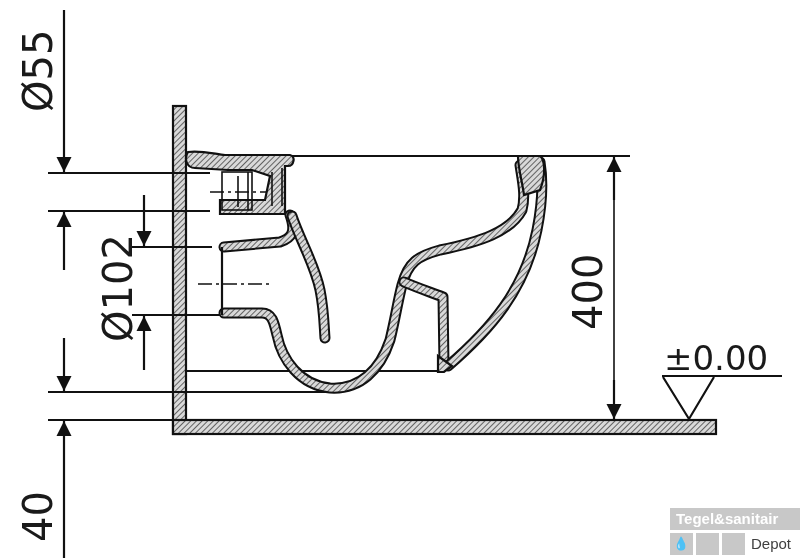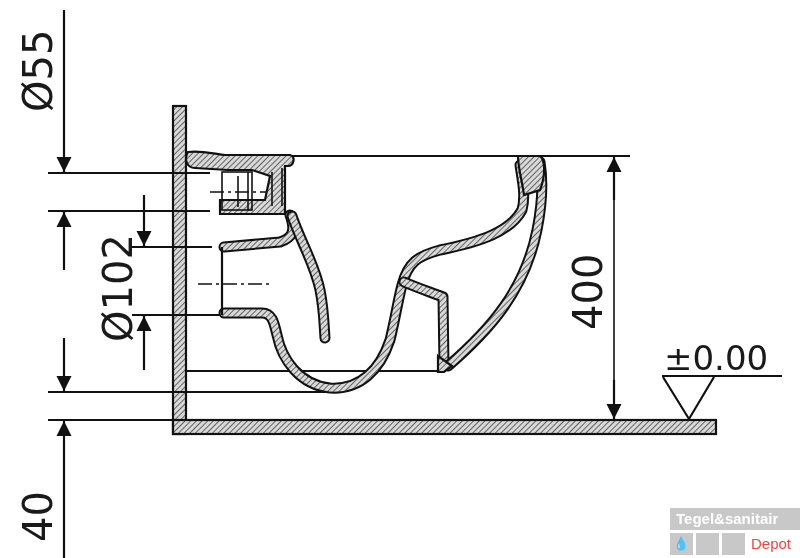--- a/index.html
+++ b/index.html
@@ -13,21 +13,21 @@
     .hatch { fill: url(#hatchPat); stroke: #111; stroke-width: 2.2; }
     .shell { fill: none; stroke: #111; stroke-width: 11; stroke-linecap: round; stroke-linejoin: round; }
     .shell-in { fill: none; stroke: url(#hatchPat); stroke-width: 7; stroke-linecap: round; stroke-linejoin: round; }
     .center { stroke: #111; stroke-width: 1.6; stroke-dasharray: 14 4 3 4; fill: none; }
     #logo { position: absolute; left: 670px; top: 508px; width: 130px; height: 50px; }
     #logo .top { background: #c8c8c8; color: #fff; font-weight: bold; font-size: 15px;
                  height: 22px; line-height: 22px; padding-left: 6px; width: 124px; }
     #logo .bottom { display: flex; margin-top: 3px; height: 22px; }
     #logo .sq { width: 23px; height: 22px; background: #c8c8c8; margin-right: 3px;
                 color: #fff; font-size: 13px; text-align: center; line-height: 22px; }
-    #logo .depot { color: #ef4444; font-size: 15px; line-height: 22px; padding-left: 3px; }
+    #logo .depot { color: #404040; font-size: 15px; line-height: 22px; padding-left: 3px; }
   </style>
 </head>
 <body>
 
 <svg id="drawing" viewBox="0 0 800 558" xmlns="http://www.w3.org/2000/svg">
   <defs>
     <pattern id="hatchPat" patternUnits="userSpaceOnUse" width="4" height="4" patternTransform="rotate(45)">
       <rect width="4" height="4" fill="#d9d9d9"></rect>
       <line x1="0" y1="0" x2="0" y2="4" stroke="#444" stroke-width="1.6"></line>
     </pattern>

